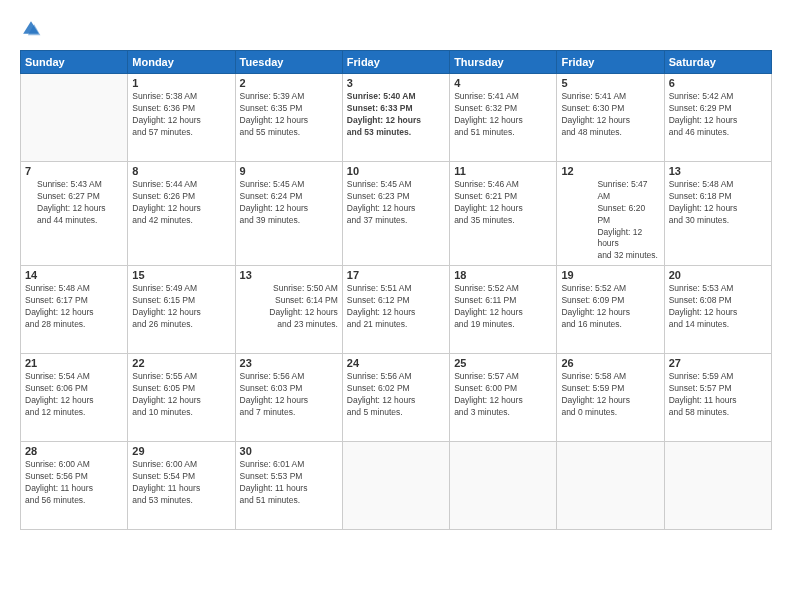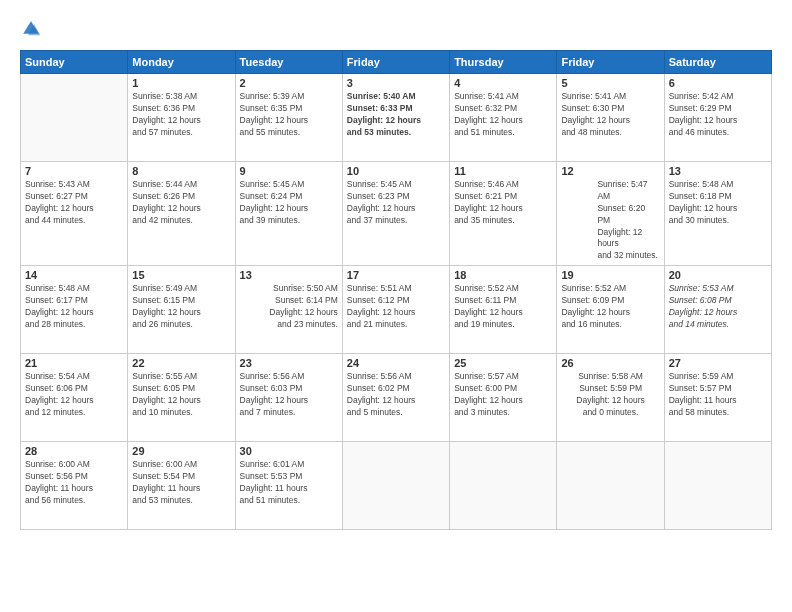--- a/index.html
+++ b/index.html
@@ -167,21 +167,21 @@
             <span class="day-num">6</span>
             <div class="day-info" style="white-space: pre-line;">Sunrise: 5:42 AM
 Sunset: 6:29 PM
 Daylight: 12 hours
 and 46 minutes.</div>
           </td>
         </tr>
         <tr>
           <td>
             <span class="day-num">7</span>
-            <div class="day-info" style="white-space: pre-line;">Sunrise: 5:43 AM
+            <div class="day-info" style="white-space: pre-line; margin-left: 12px;">Sunrise: 5:43 AM
 Sunset: 6:27 PM
 Daylight: 12 hours
 and 44 minutes.</div>
           </td>
           <td>
             <span class="day-num">8</span>
             <div class="day-info" style="white-space: pre-line;">Sunrise: 5:44 AM
 Sunset: 6:26 PM
 Daylight: 12 hours
 and 42 minutes.</div>
@@ -260,21 +260,21 @@
           </td>
           <td>
             <span class="day-num">19</span>
             <div class="day-info" style="white-space: pre-line;">Sunrise: 5:52 AM
 Sunset: 6:09 PM
 Daylight: 12 hours
 and 16 minutes.</div>
           </td>
           <td>
             <span class="day-num">20</span>
-            <div class="day-info" style="white-space: pre-line; font-style: italic;">Sunrise: 5:53 AM
+            <div class="day-info" style="white-space: pre-line;">Sunrise: 5:53 AM
 Sunset: 6:08 PM
 Daylight: 12 hours
 and 14 minutes.</div>
           </td>
         </tr>
         <tr>
           <td>
             <span class="day-num">21</span>
             <div class="day-info" style="white-space: pre-line;">Sunrise: 5:54 AM
 Sunset: 6:06 PM
@@ -304,21 +304,21 @@
           </td>
           <td>
             <span class="day-num">25</span>
             <div class="day-info" style="white-space: pre-line;">Sunrise: 5:57 AM
 Sunset: 6:00 PM
 Daylight: 12 hours
 and 3 minutes.</div>
           </td>
           <td>
             <span class="day-num">26</span>
-            <div class="day-info" style="white-space: pre-line; text-align: center;">Sunrise: 5:58 AM
+            <div class="day-info" style="white-space: pre-line;">Sunrise: 5:58 AM
 Sunset: 5:59 PM
 Daylight: 12 hours
 and 0 minutes.</div>
           </td>
           <td>
             <span class="day-num">27</span>
             <div class="day-info" style="white-space: pre-line;">Sunrise: 5:59 AM
 Sunset: 5:57 PM
 Daylight: 11 hours
 and 58 minutes.</div>

